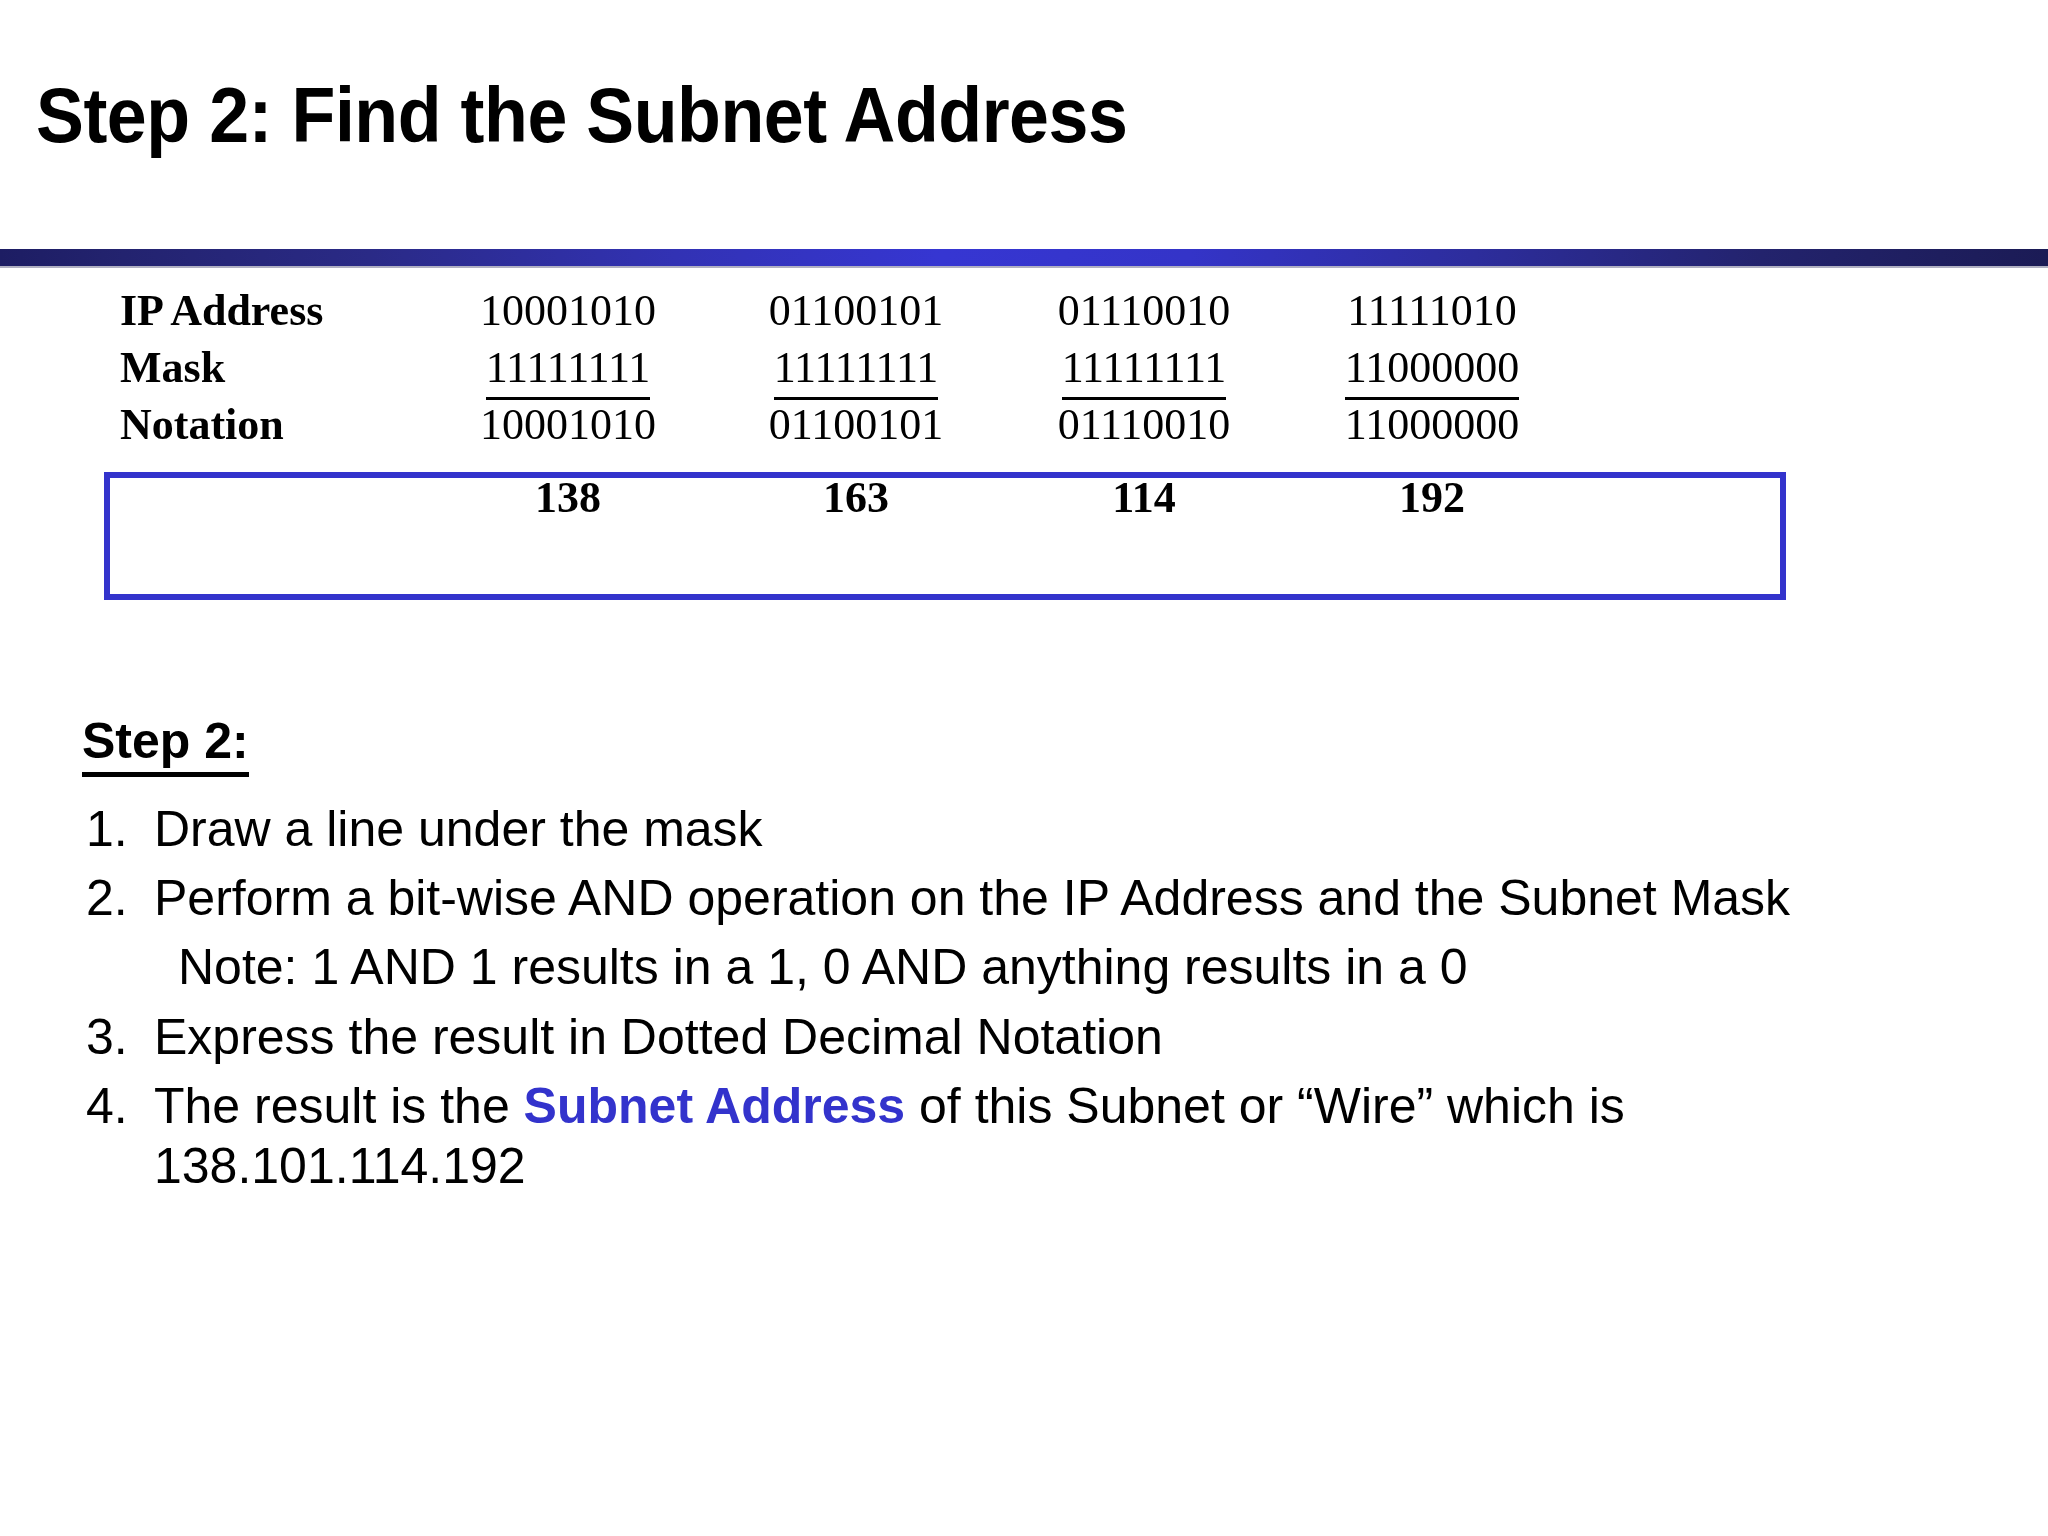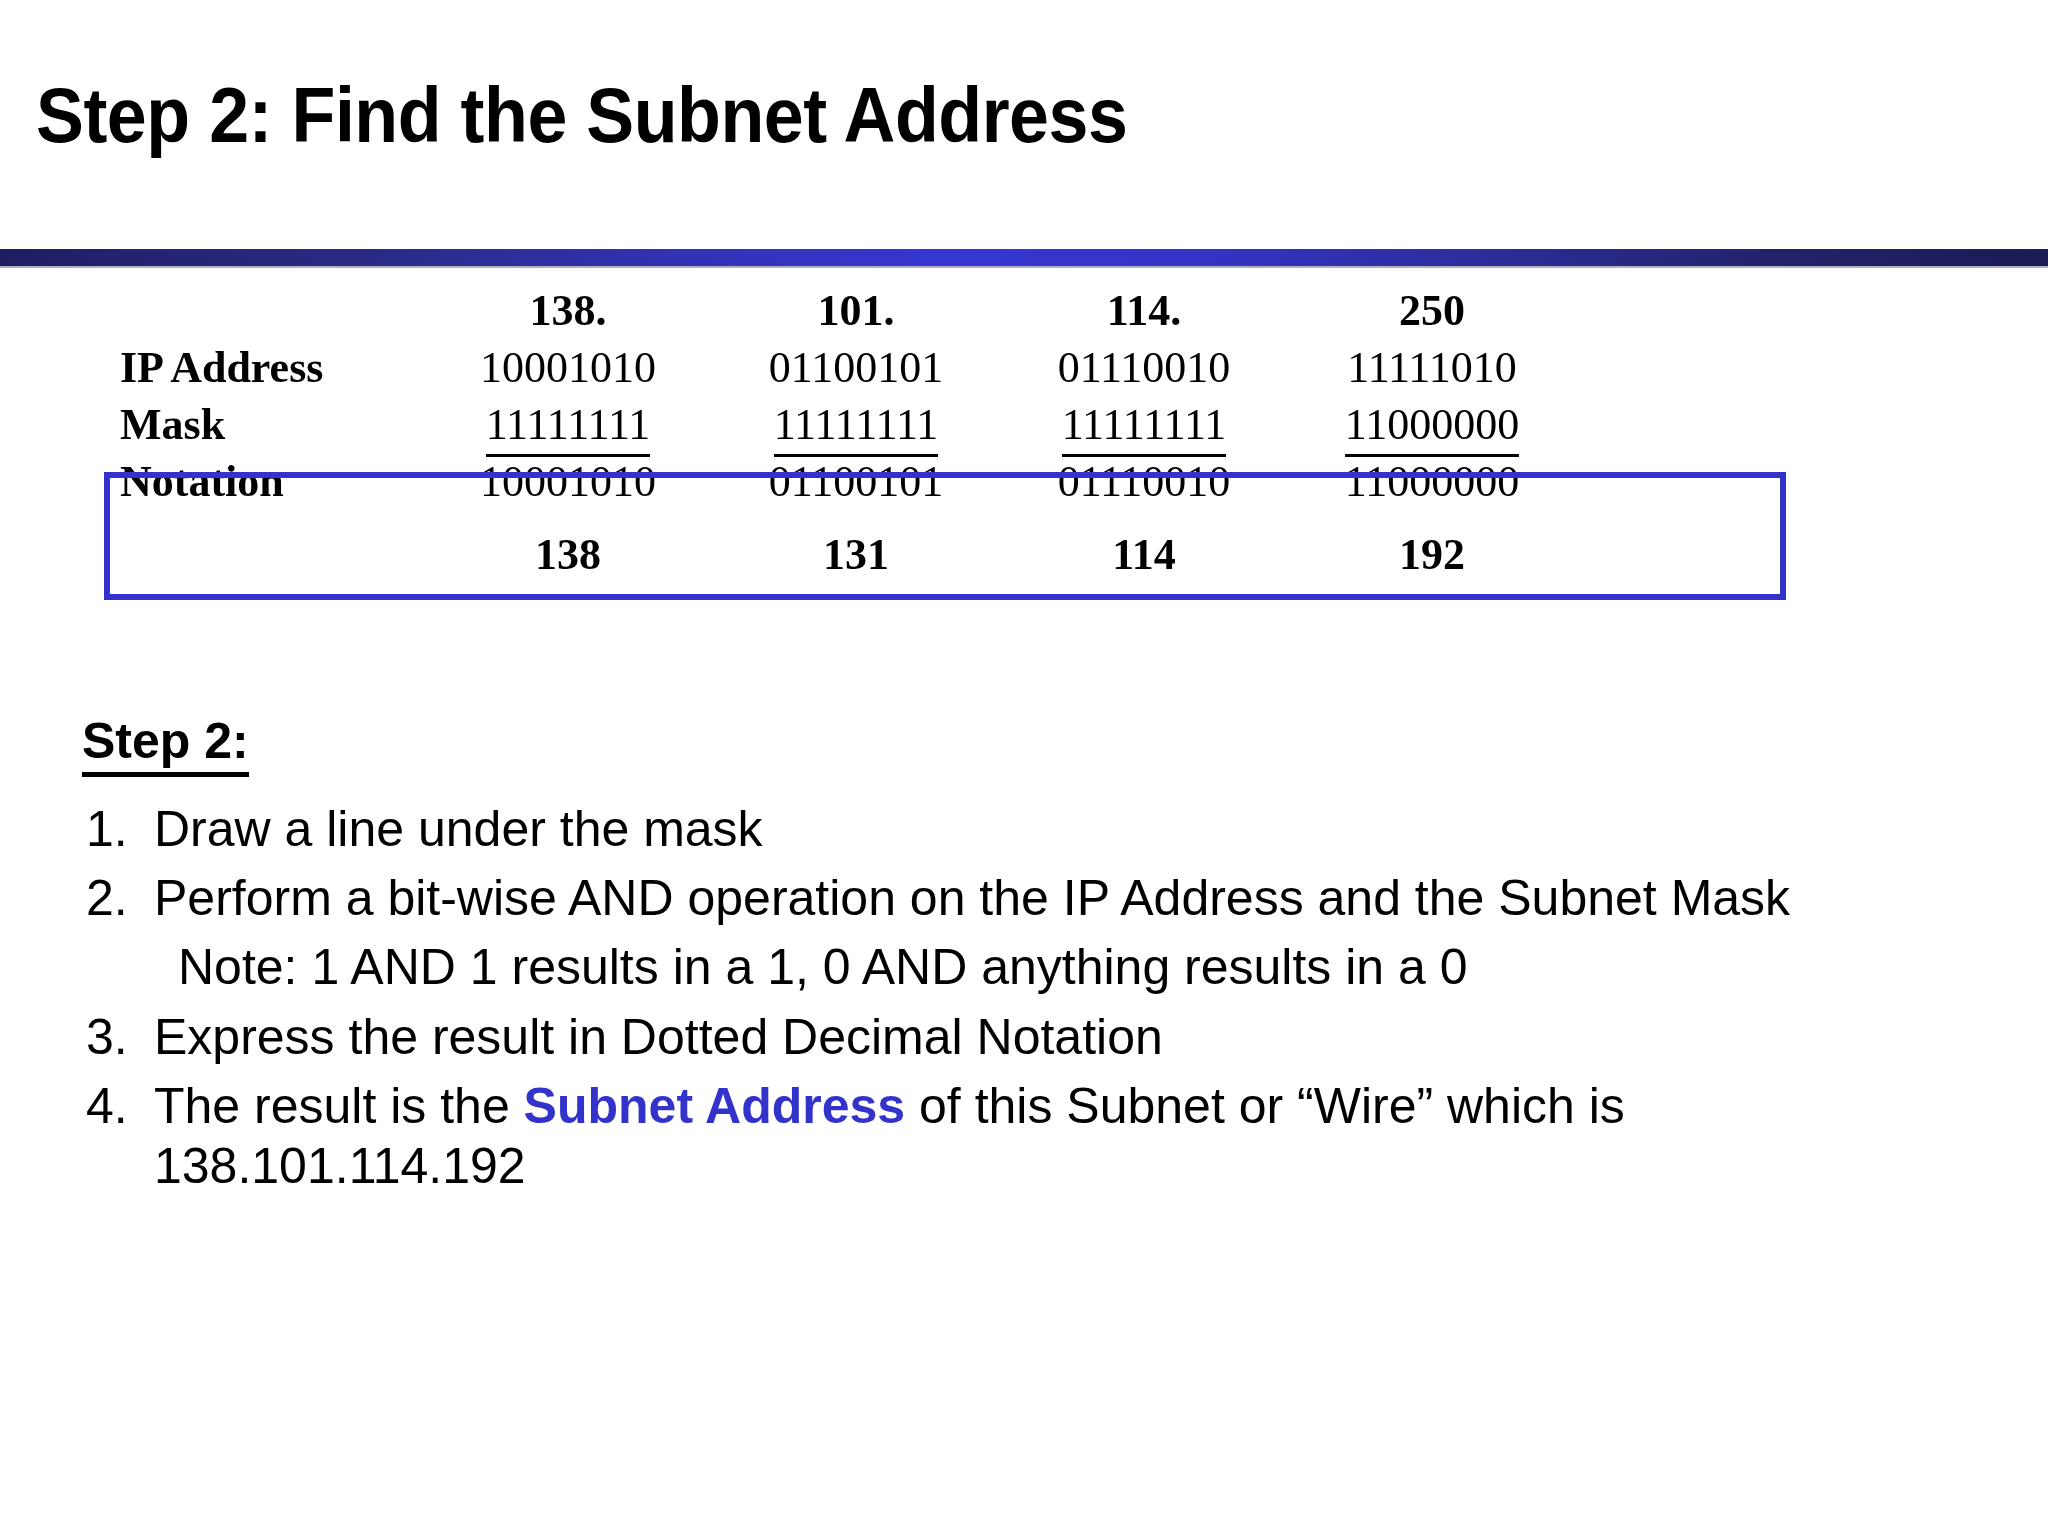--- a/index.html
+++ b/index.html
@@ -178,27 +178,20 @@
 </style>
 </head>
 <body>
 
 <div class="slide-title">Step 2: Find the Subnet Address</div>
 
 <div class="divider"></div>
 
 <div class="bit-table">
 
-  <div class="bt-row">
-    <div class="bt-label"></div>
-    <div class="bt-cell head">138.</div>
-    <div class="bt-cell head">101.</div>
-    <div class="bt-cell head">114.</div>
-    <div class="bt-cell head">250</div>
-  </div>
 
   <div class="bt-row ip">
     <div class="bt-label">IP Address</div>
     <div class="bt-cell">10001010</div>
     <div class="bt-cell">01100101</div>
     <div class="bt-cell">01110010</div>
     <div class="bt-cell">11111010</div>
   </div>
 
   <div class="bt-row mask">
@@ -213,21 +206,21 @@
     <div class="bt-label">Notation</div>
     <div class="bt-cell">10001010</div>
     <div class="bt-cell">01100101</div>
     <div class="bt-cell">01110010</div>
     <div class="bt-cell">11000000</div>
   </div>
 
   <div class="bt-row result">
     <div class="bt-label"></div>
     <div class="bt-cell dec">138</div>
-    <div class="bt-cell dec">131</div>
+    <div class="bt-cell dec">163</div>
     <div class="bt-cell dec">114</div>
     <div class="bt-cell dec">192</div>
   </div>
 </div>
 
 <div class="net-box"></div>
 
 <div class="body-block">
 
   <div class="step-head">Step 2:</div>

